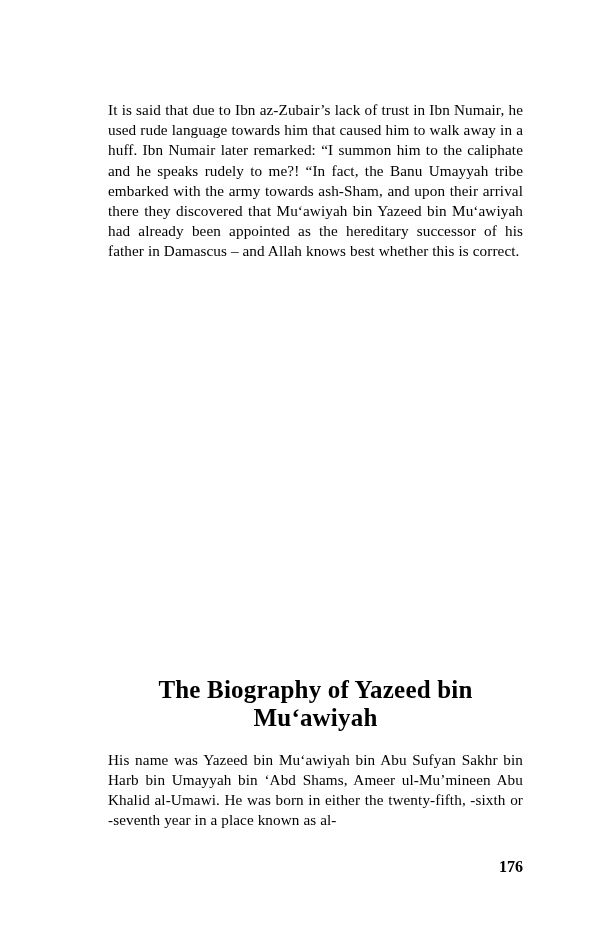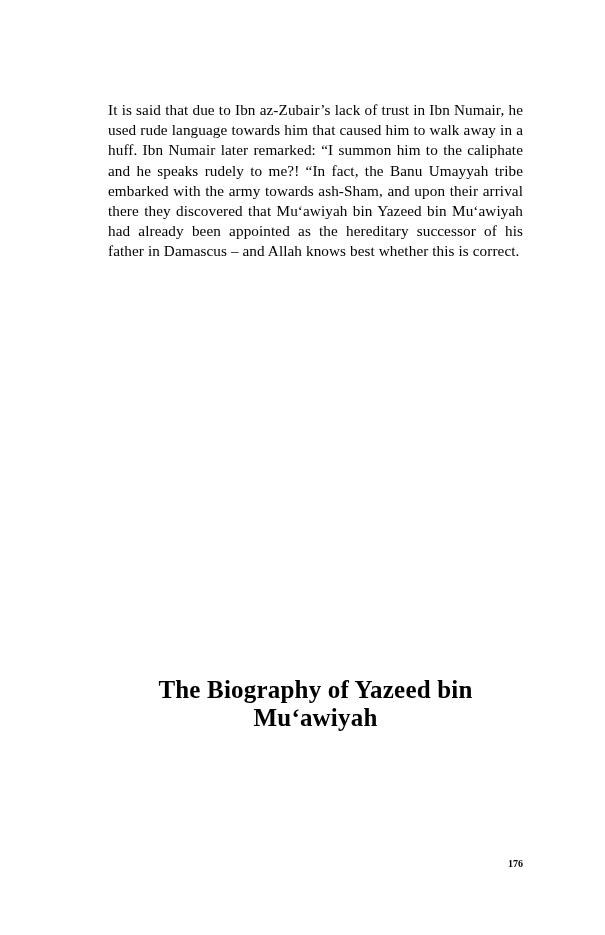--- a/index.html
+++ b/index.html
@@ -43,36 +43,37 @@
     font-size: 25px;
     font-weight: bold;
     text-align: center;
     margin: 0 0 18px 0;
     letter-spacing: 0.2px;
   }
   .page-number {
     position: absolute;
     right: 82px;
     top: 858px;
-    font-size: 10px;
+    font-size: 16px;
     font-weight: bold;
     font-family: "Liberation Serif", serif;
   }
 </style>
 </head>
 <body>
 
 <div class="page">
 
   <div class="content">
 
     <p class="para">It is said that due to Ibn az-Zubair’s lack of trust in Ibn Numair, he used rude language towards him that caused him to walk away in a huff. Ibn Numair later remarked: “I summon him to the caliphate and he speaks rudely to me?! “In fact, the Banu Umayyah tribe embarked with the army towards ash-Sham, and upon their arrival there they discovered that Mu‘awiyah bin Yazeed bin Mu‘awiyah had already been appointed as the hereditary successor of his father in Damascus – and Allah knows best whether this is correct.</p>
 
     <div class="spacer"></div>
 
     <h2 class="section-title">The Biography of Yazeed bin Mu‘awiyah</h2>
 
+    <p class="para">His name was Yazeed bin Mu‘awiyah bin Abu Sufyan Sakhr bin Harb bin Umayyah bin ‘Abd Shams, Ameer ul-Mu’mineen Abu Khalid al-Umawi. He was born in either the twenty-fifth, -sixth or -seventh year in a place known as al-</p>
 
   </div>
 
   <div class="page-number">176</div>
 
 </div>
 
 </body></html>

